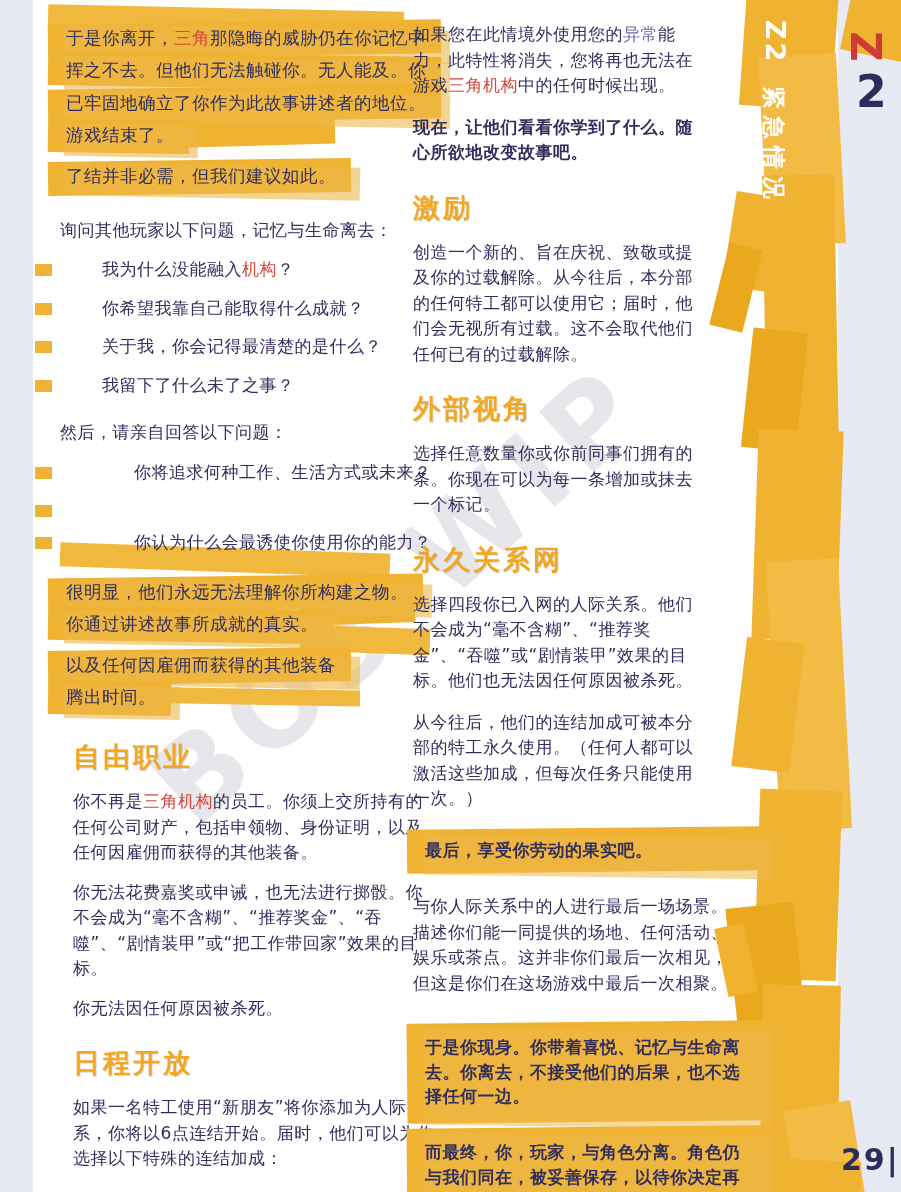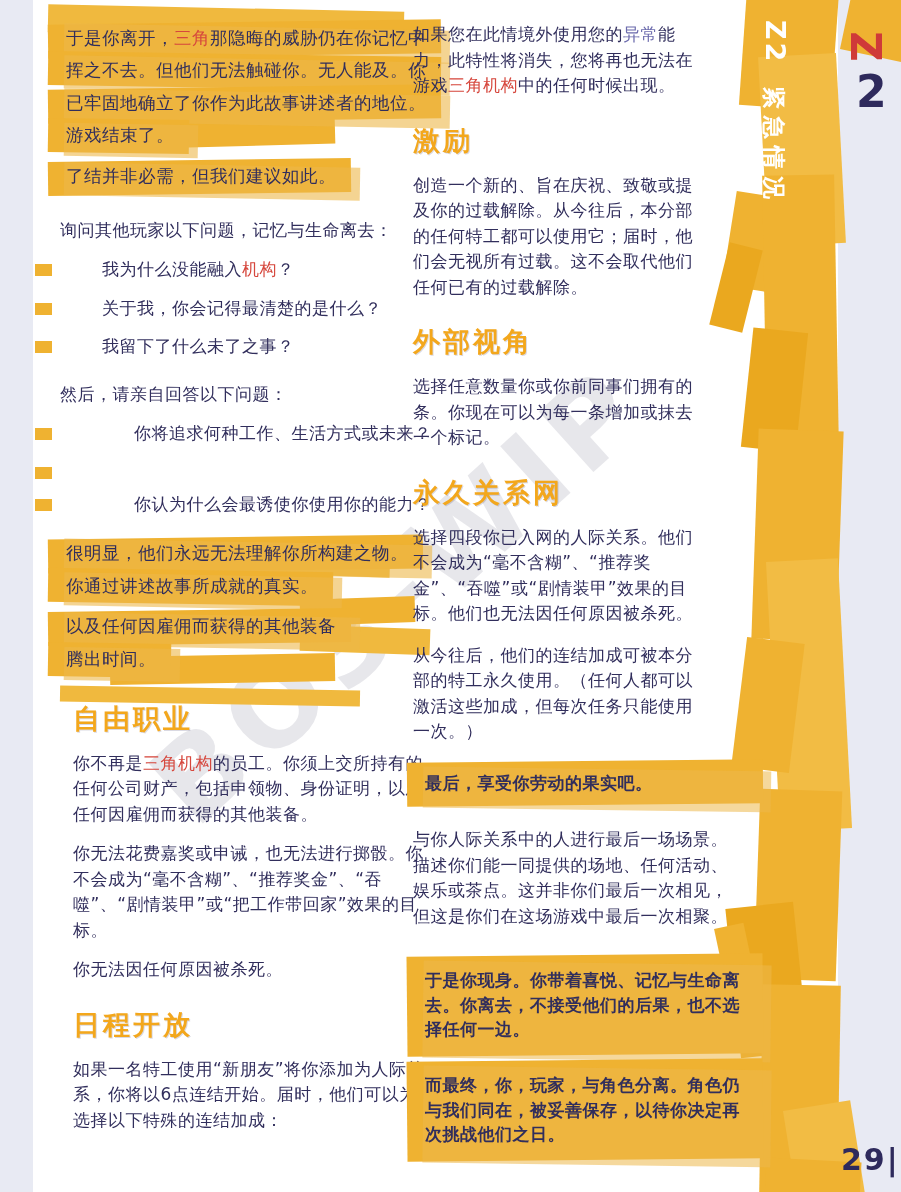--- a/index.html
+++ b/index.html
@@ -167,20 +167,24 @@
 
   <p class="flush">询问其他玩家以下问题，记忆与生命离去：</p>
 
   <div class="qlist">
     <div class="q">
         <span class="sq"></span>
         <p><span>我为什么没能融入</span><span class="red">机构</span><span>？</span></p>
       </div>
     <div class="q">
         <span class="sq"></span>
+        <p>你希望我靠自己能取得什么成就？</p>
+      </div>
+    <div class="q">
+        <span class="sq"></span>
         <p>关于我，你会记得最清楚的是什么？</p>
       </div>
     <div class="q">
         <span class="sq"></span>
         <p>我留下了什么未了之事？</p>
       </div>
   </div>
 
   <p class="flush">然后，请亲自回答以下问题：</p>
 
@@ -211,20 +215,21 @@
   <p>你无法因任何原因被杀死。</p>
 
   <h2>日程开放</h2>
   <p>如果一名特工使用“新朋友”将你添加为人际关系，你将以6点连结开始。届时，他们可以为你选择以下特殊的连结加成：</p>
 
 </div>
 
 <div class="col col-right">
 
   <p><span>如果您在此情境外使用您的</span><span class="purple">异常</span><span>能力，此特性将消失，您将再也无法在游戏</span><span class="red">三角机构</span><span>中的任何时候出现。</span></p>
+  <p class="b">现在，让他们看看你学到了什么。随心所欲地改变故事吧。</p>
 
   <h2>激励</h2>
   <p>创造一个新的、旨在庆祝、致敬或提及你的过载解除。从今往后，本分部的任何特工都可以使用它；届时，他们会无视所有过载。这不会取代他们任何已有的过载解除。</p>
 
   <h2>外部视角</h2>
   <p>选择任意数量你或你前同事们拥有的条。你现在可以为每一条增加或抹去一个标记。</p>
 
   <h2>永久关系网</h2>
   <p>选择四段你已入网的人际关系。他们不会成为“毫不含糊”、“推荐奖金”、“吞噬”或“剧情装甲”效果的目标。他们也无法因任何原因被杀死。</p>
   <p>从今往后，他们的连结加成可被本分部的特工永久使用。（任何人都可以激活这些加成，但每次任务只能使用一次。）</p>

